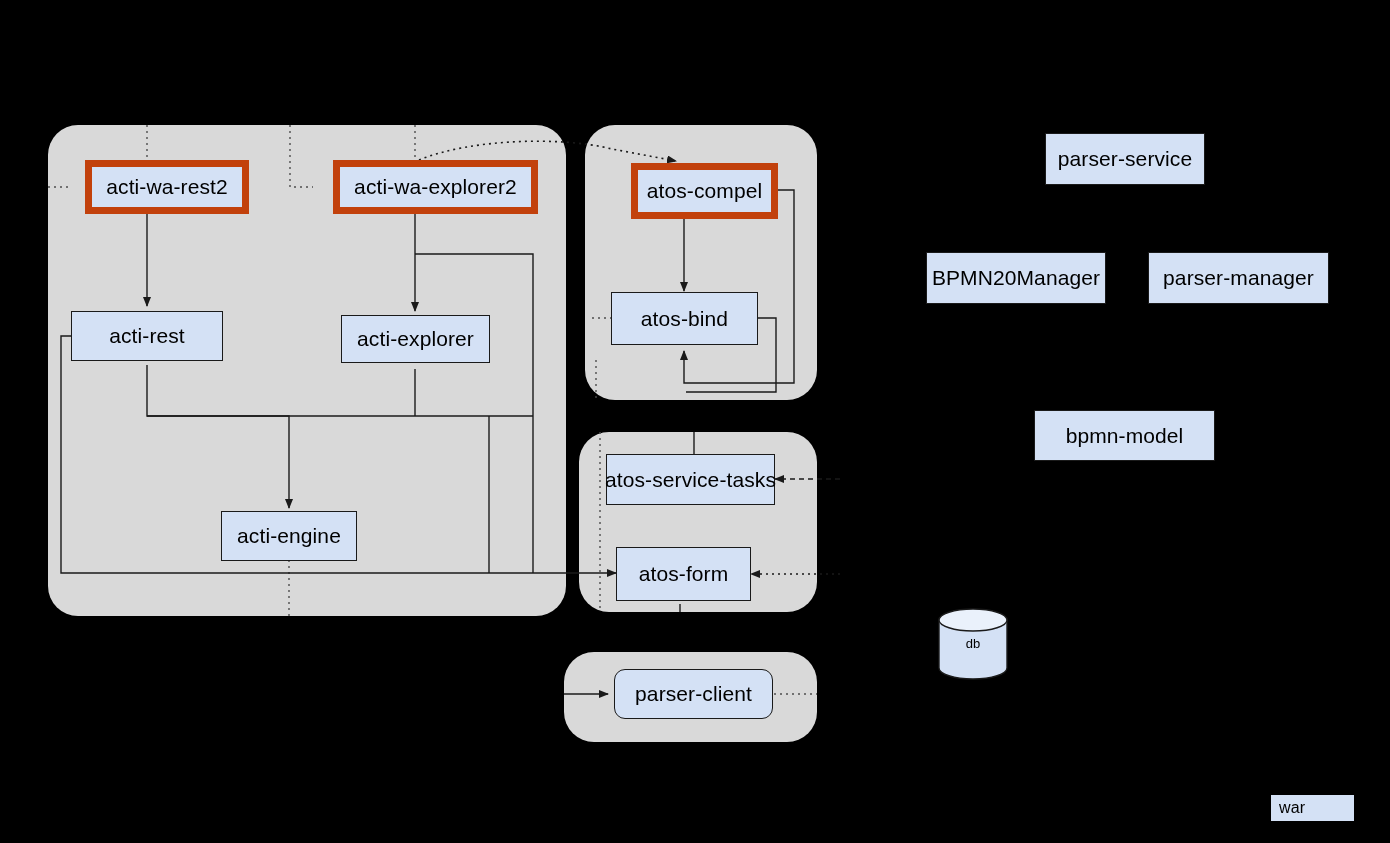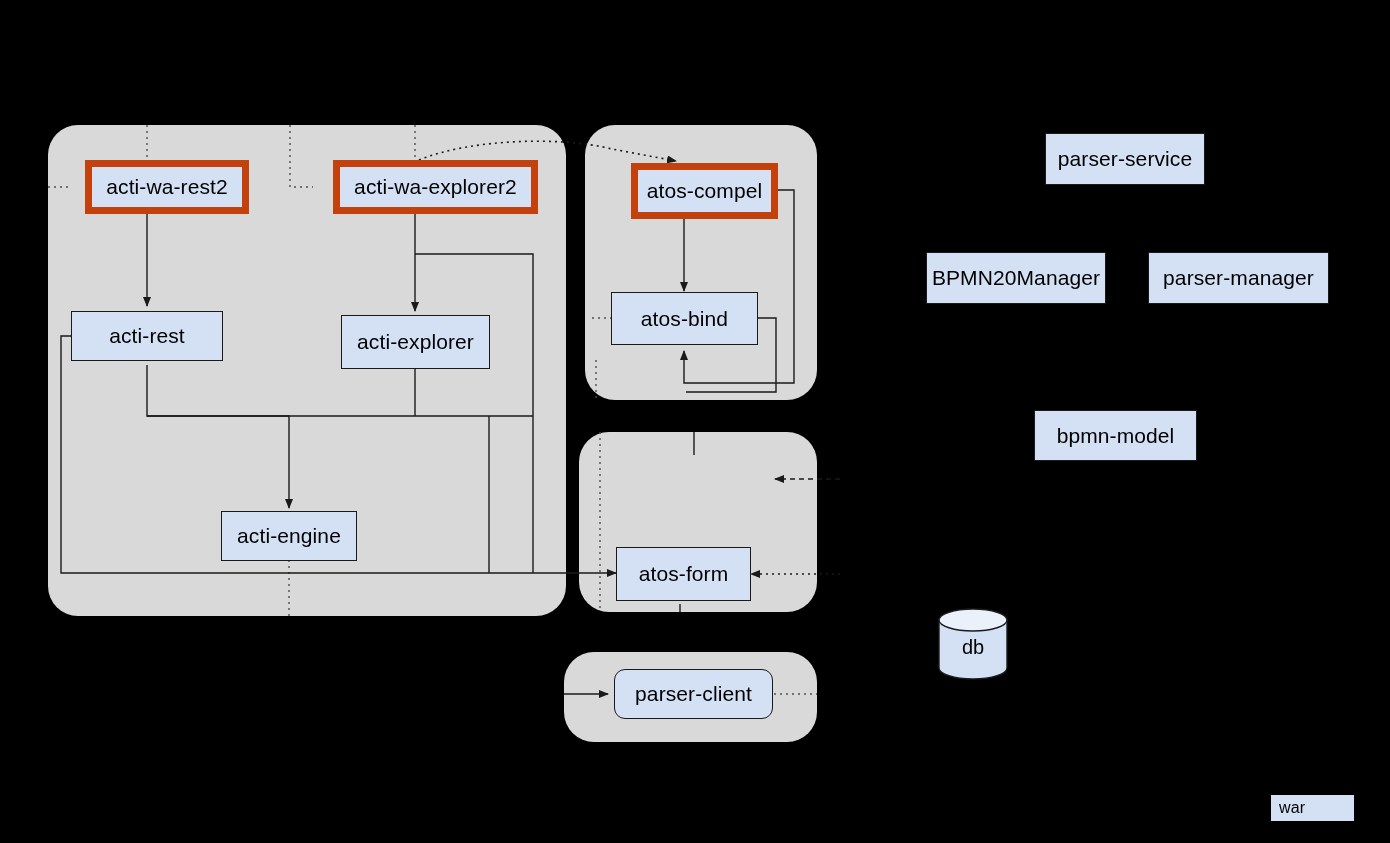--- a/index.html
+++ b/index.html
@@ -57,21 +57,21 @@
     font-size: 16px;
   }
   .db {
     position: absolute;
   }
   .db-label {
     position: absolute;
     left: 0;
     width: 100%;
     text-align: center;
-    font-size: 20px;
+    font-size: 13px;
     color: #000000;
   }
 </style>
 </head>
 <body>
 
 <div id="canvas">
 
   <div class="group" style="left:48px; top:125px; width:518px; height:491px;"></div>
 
@@ -155,36 +155,39 @@
   </div>
 
   <div class="node bold" style="left:313px; top:160px; width:205px; height:54px;">
     <span>acti-wa-explorer2</span>
   </div>
 
   <div class="node" style="left:71px; top:311px; width:152px; height:50px;">
     <span>acti-rest</span>
   </div>
 
-  <div class="node" style="left:341px; top:315px; width:149px; height:54px;">
+  <div class="node" style="left:341px; top:315px; width:149px; height:48px;">
     <span>acti-explorer</span>
   </div>
 
   <div class="node" style="left:221px; top:511px; width:136px; height:50px;">
     <span>acti-engine</span>
   </div>
 
   <div class="node bold" style="left:611px; top:163px; width:147px; height:56px;">
     <span>atos-compel</span>
   </div>
 
   <div class="node" style="left:611px; top:292px; width:147px; height:53px;">
     <span>atos-bind</span>
   </div>
 
+  <div class="node" style="left:606px; top:454px; width:169px; height:51px;">
+    <span>atos-service-tasks</span>
+  </div>
 
   <div class="node" style="left:616px; top:547px; width:135px; height:54px;">
     <span>atos-form</span>
   </div>
 
   <div class="node" style="left:614px; top:669px; width:159px; height:50px;border-radius:11px;">
     <span>parser-client</span>
   </div>
 
   <div class="node" style="left:1045px; top:133px; width:160px; height:52px;">
@@ -192,21 +195,21 @@
   </div>
 
   <div class="node" style="left:926px; top:252px; width:180px; height:52px;">
     <span>BPMN20Manager</span>
   </div>
 
   <div class="node" style="left:1148px; top:252px; width:181px; height:52px;">
     <span>parser-manager</span>
   </div>
 
-  <div class="node" style="left:1034px; top:410px; width:163px; height:51px;">
+  <div class="node" style="left:1034px; top:410px; width:181px; height:51px;">
     <span>bpmn-model</span>
   </div>
 
   <div class="db" style="left:938px; top:608px; width:70px; height:72px;">
     <svg width="70" height="72" viewBox="0 0 70 72" xmlns="http://www.w3.org/2000/svg">
       <path d="M1,12 L1,60 A34,11 0 0 0 69,60 L69,12 Z" fill="#d4e1f5" stroke="#1a1a1a" stroke-width="1.4"></path>
       <ellipse cx="35" cy="12" rx="34" ry="11" fill="#eaf1fb" stroke="#1a1a1a" stroke-width="1.4"></ellipse>
     </svg>
     <div class="db-label" style="top:28px;">db</div>
   </div>

